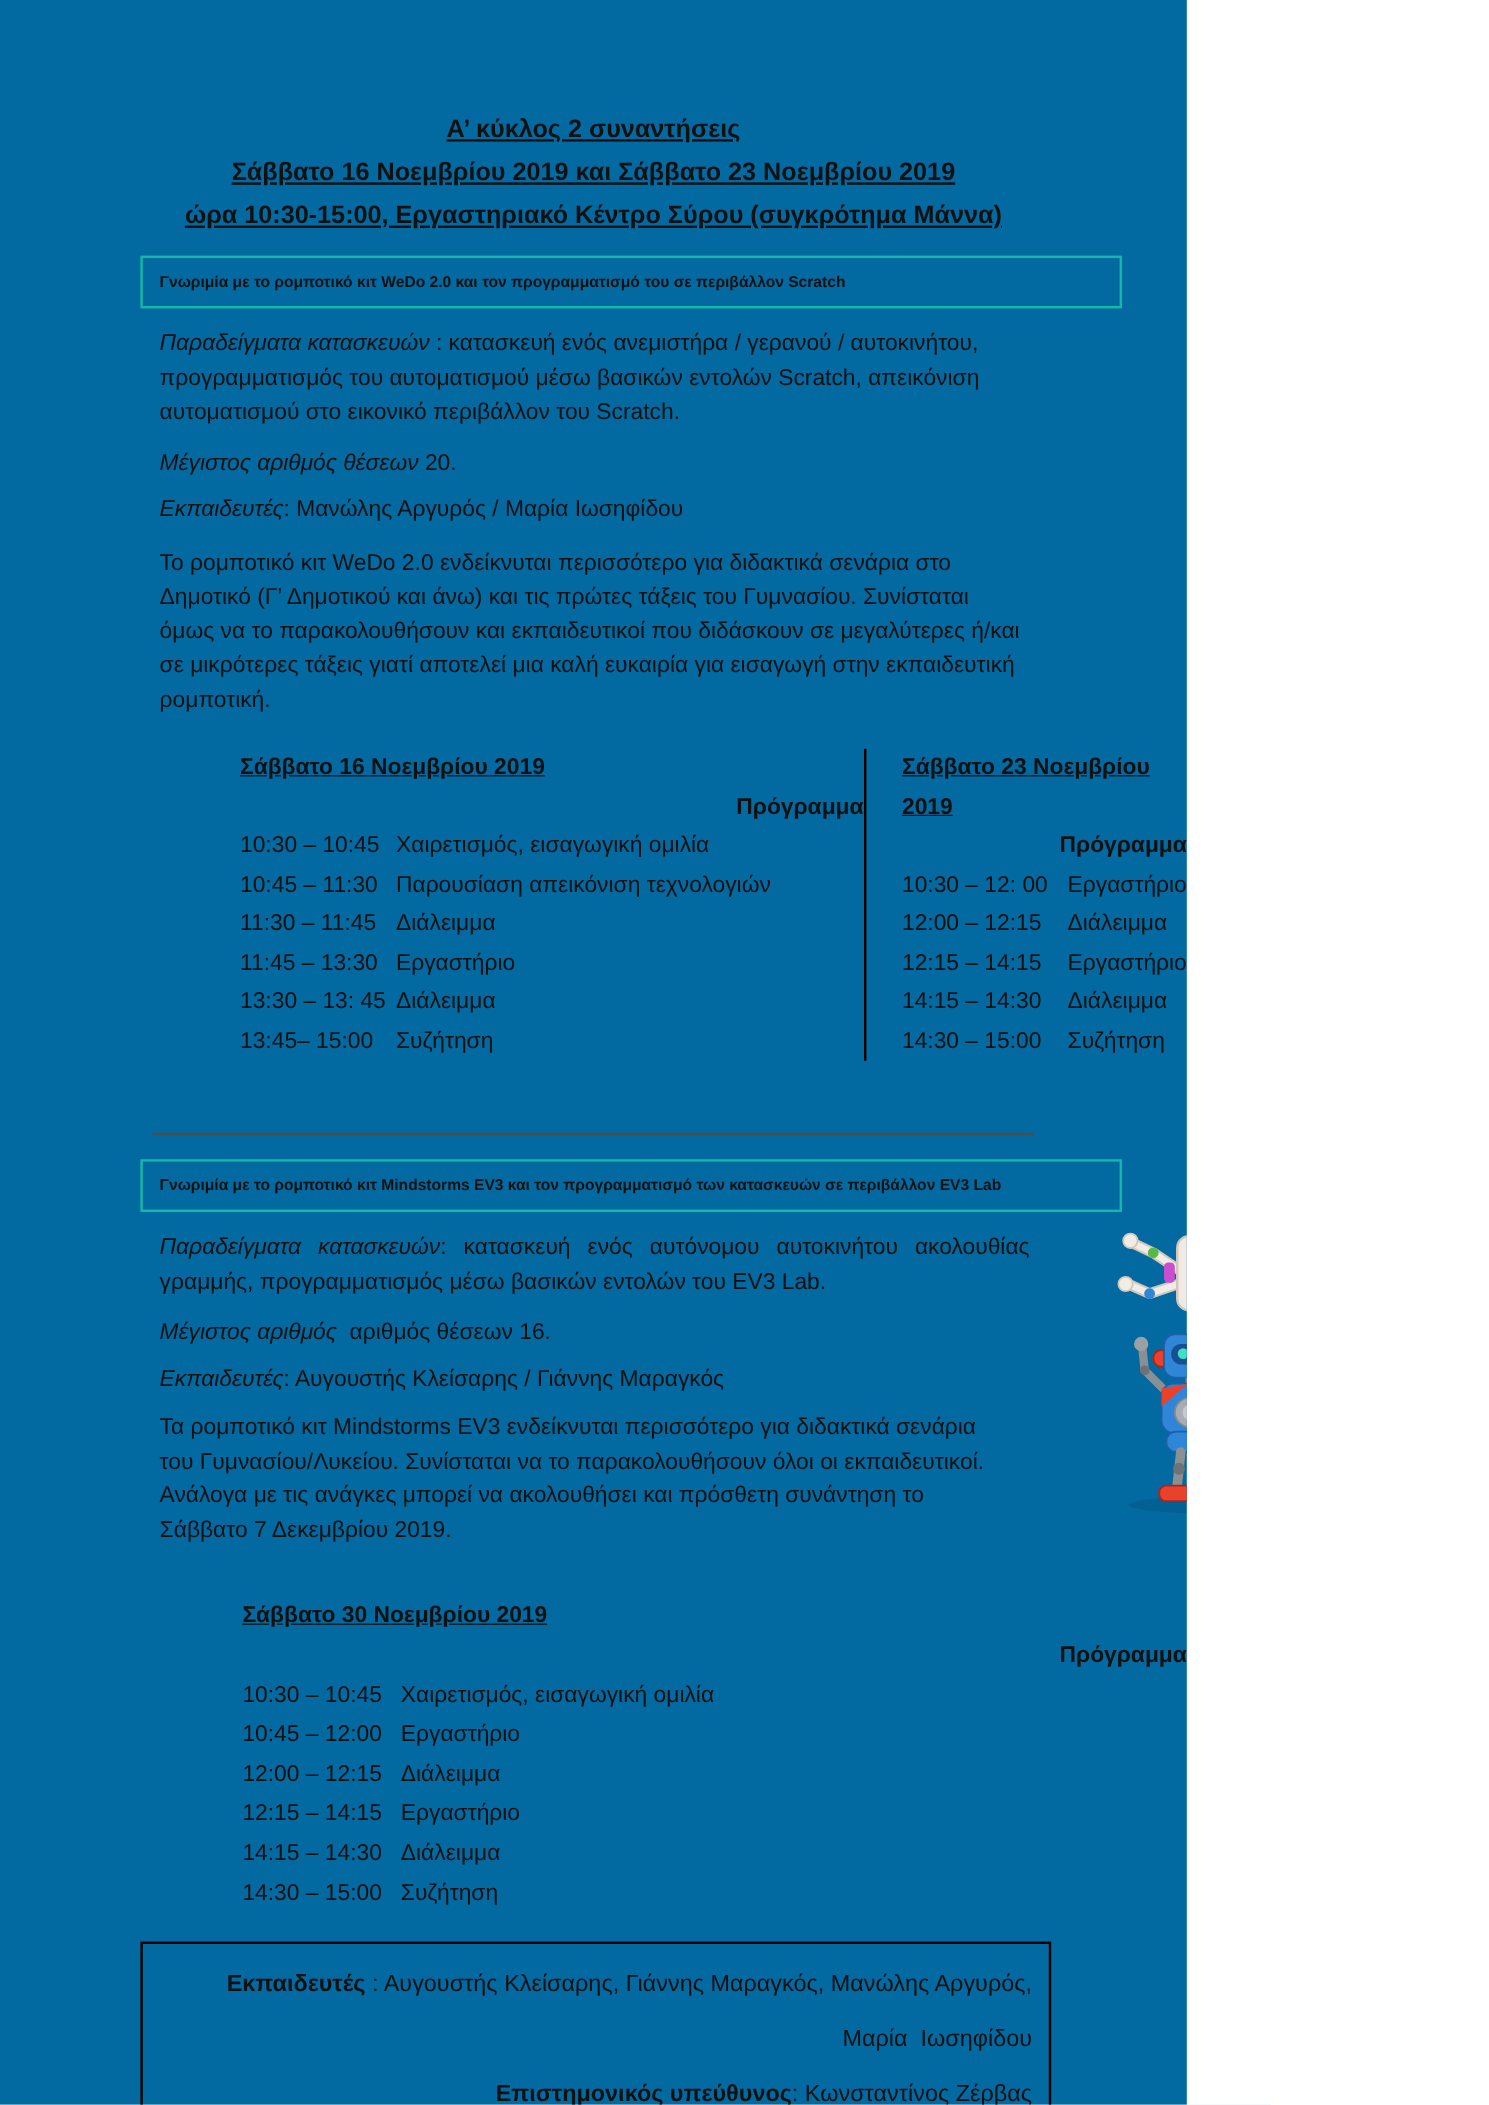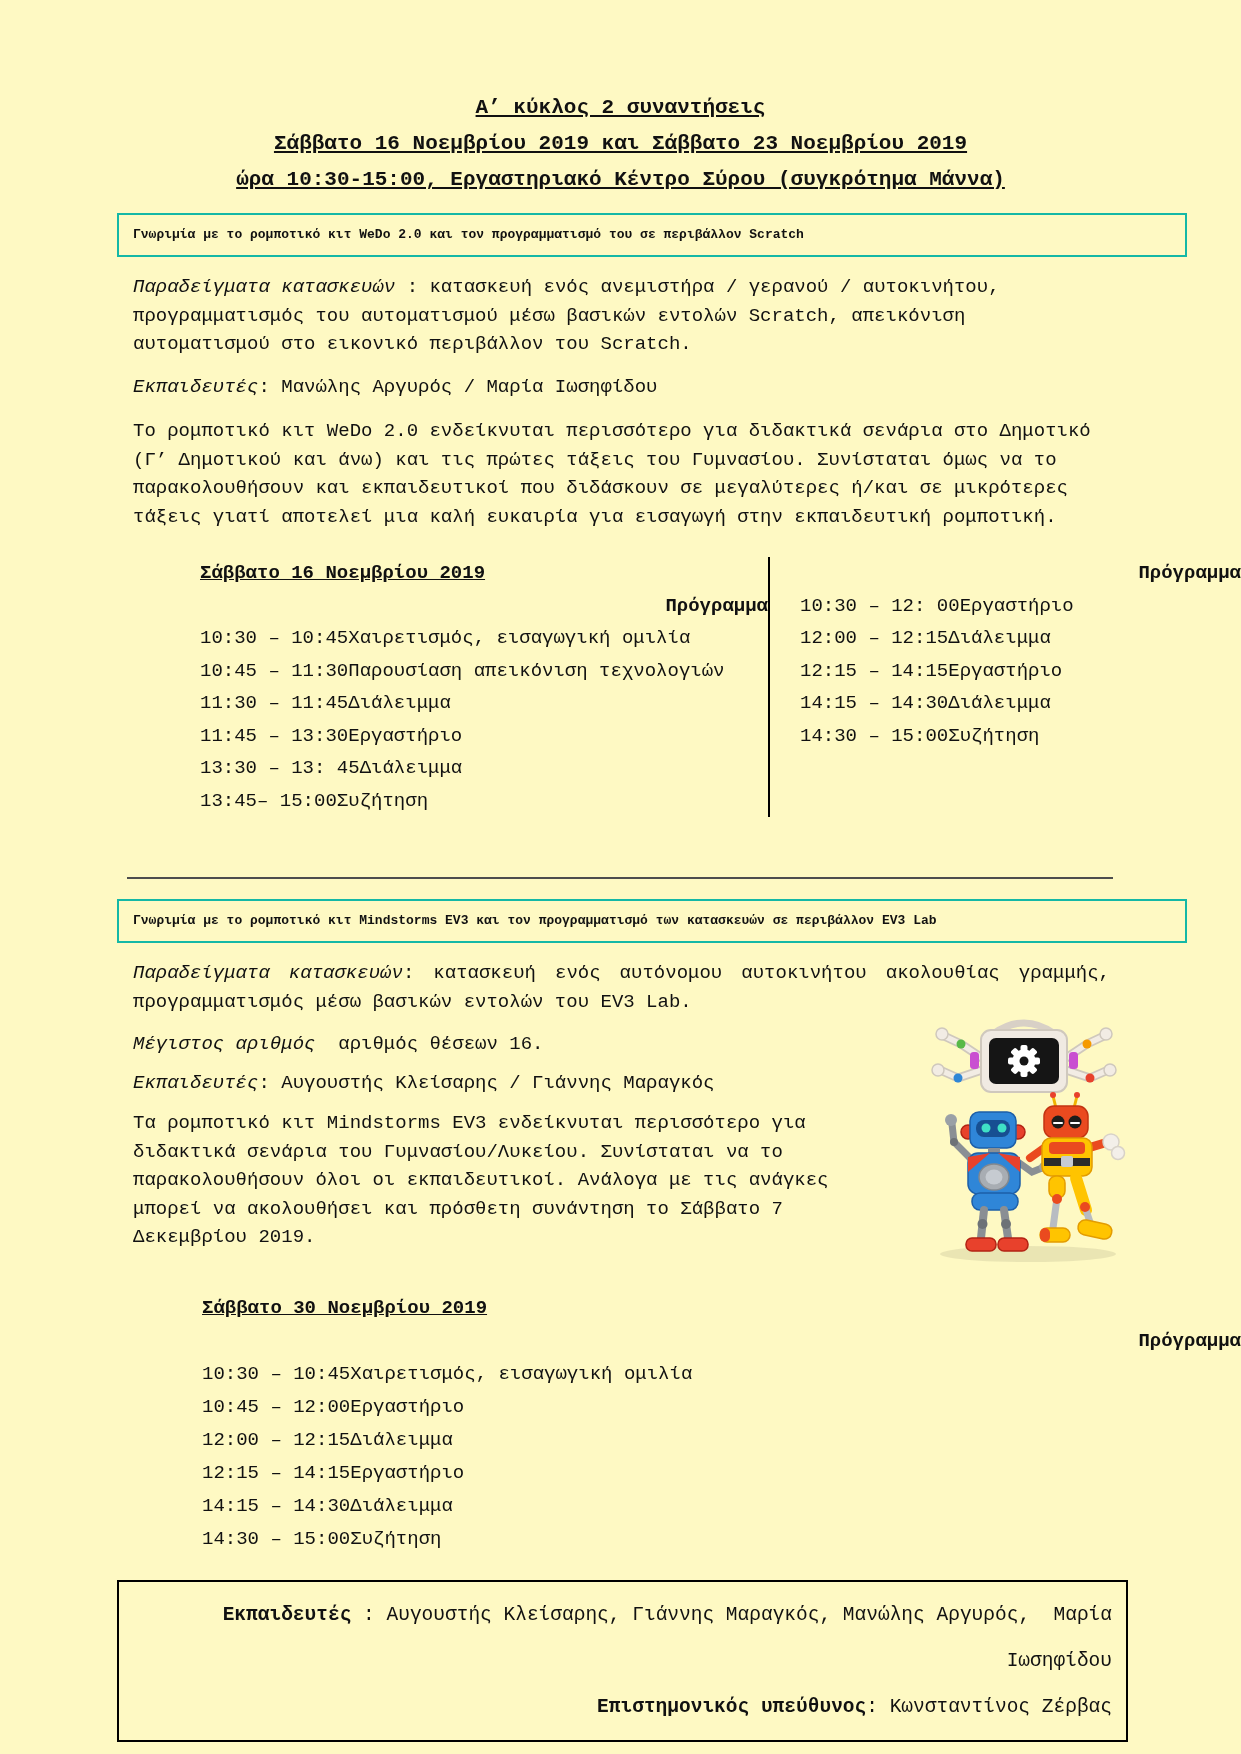--- a/index.html
+++ b/index.html
@@ -1,20 +1,20 @@
 <!DOCTYPE html>
 <html lang="el"><head>
 <meta charset="utf-8">
 <style>
   html,body{margin:0;padding:0;background:#fff;}
   .page{
     position:relative;
-    width:1241px;height:1754px;
-    background:#fef9c3;color:#111;
-    font-family:Liberation Mono, monospace;
+    width:989px;height:1754px;
+    background:#0369a1;color:#111;
+    font-family:Liberation Sans, sans-serif;
     font-size:19px;line-height:1.5;
     overflow:hidden;
   }
   .u{text-decoration:underline;}
   .keepws{white-space:pre-wrap;}
   .center-head{text-align:center;font-weight:bold;font-size:21px;line-height:36px;}
   .head-a{padding-top:90px;}
   .head-b{margin-top:18px;}
   .tbox{
     margin:15px 54px 0 117px;
@@ -61,20 +61,21 @@
     <div class="u">Σάββατο 16 Νοεμβρίου 2019 και Σάββατο 23 Νοεμβρίου 2019</div>
     <div class="u">ώρα 10:30-15:00, Εργαστηριακό Κέντρο Σύρου (συγκρότημα Μάννα)</div>
   </header>
 
   <div class="tbox">
     <span>Γνωριμία με το ρομποτικό κιτ WeDo 2.0 και τον προγραμματισμό του σε περιβάλλον Scratch</span>
   </div>
 
   <p class="body-par"><em class="keepws">Παραδείγματα κατασκευών</em><span class="keepws"> : κατασκευή ενός ανεμιστήρα / γερανού / αυτοκινήτου, προγραμματισμός του αυτοματισμού μέσω βασικών εντολών Scratch, απεικόνιση αυτοματισμού στο εικονικό περιβάλλον του Scratch.</span></p>
 
+  <p class="body-par tight"><em class="keepws">Μέγιστος αριθμός θέσεων</em><span class="keepws"> 20.</span></p>
 
   <p class="body-par tight"><em class="keepws">Εκπαιδευτές</em><span class="keepws">: Μανώλης Αργυρός / Μαρία Ιωσηφίδου</span></p>
 
   <p class="body-par">Το ρομποτικό κιτ WeDo 2.0 ενδείκνυται περισσότερο για διδακτικά σενάρια στο Δημοτικό (Γ’ Δημοτικού και άνω) και τις πρώτες τάξεις του Γυμνασίου. Συνίσταται όμως να το παρακολουθήσουν και εκπαιδευτικοί που διδάσκουν σε μεγαλύτερες ή/και σε μικρότερες τάξεις γιατί αποτελεί μια καλή ευκαιρία για εισαγωγή στην εκπαιδευτική ρομποτική.</p>
 
   <div class="sched-wrap">
     <div class="sched-col sched-left">
       <div class="sdate">Σάββατο 16 Νοεμβρίου 2019</div>
       <div class="sprog">Πρόγραμμα</div>
       <div class="srow">
@@ -96,20 +97,21 @@
       <div class="srow">
           <span class="stime">13:30 – 13: 45</span>
           <span>Διάλειμμα</span>
         </div>
       <div class="srow">
           <span class="stime">13:45– 15:00</span>
           <span>Συζήτηση</span>
         </div>
     </div>
     <div class="sched-col sched-right">
+      <div class="sdate">Σάββατο 23 Νοεμβρίου 2019</div>
       <div class="sprog">Πρόγραμμα</div>
       <div class="srow">
           <span class="stime">10:30 – 12: 00</span>
           <span>Εργαστήριο</span>
         </div>
       <div class="srow">
           <span class="stime">12:00 – 12:15</span>
           <span>Διάλειμμα</span>
         </div>
       <div class="srow">

